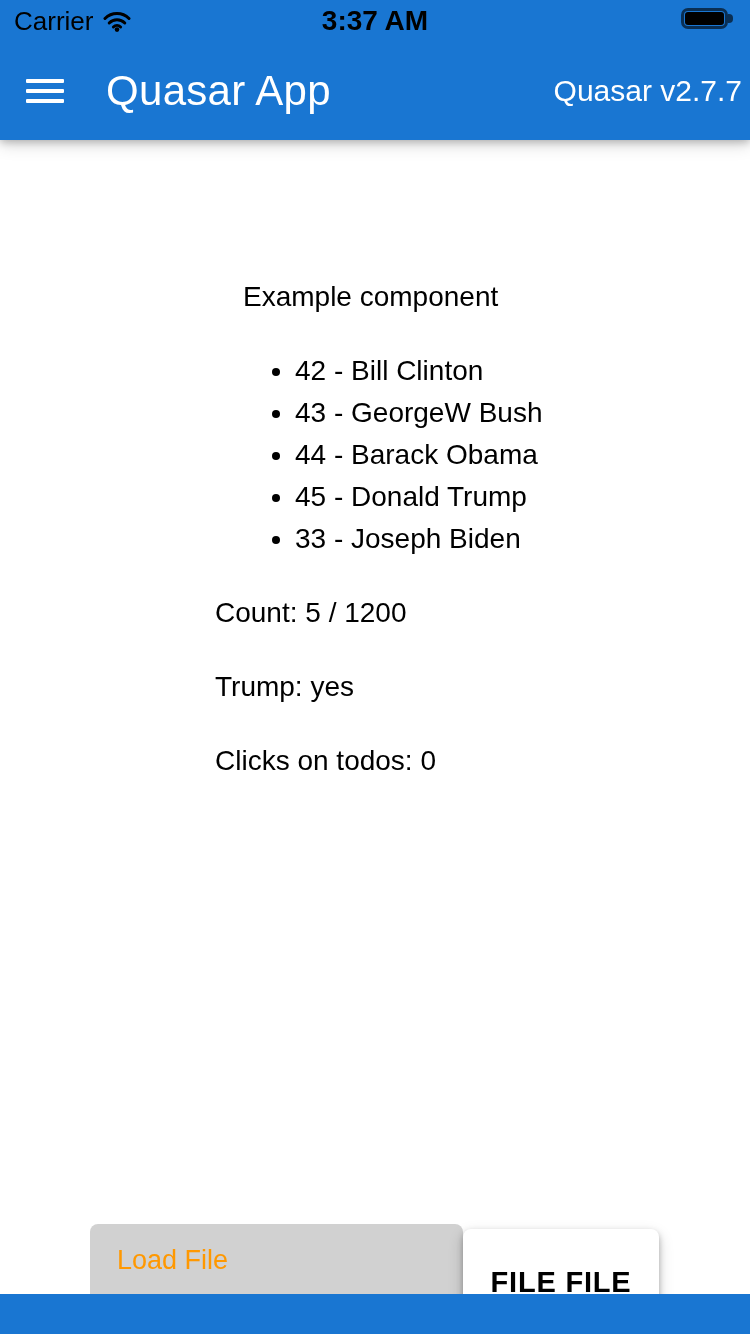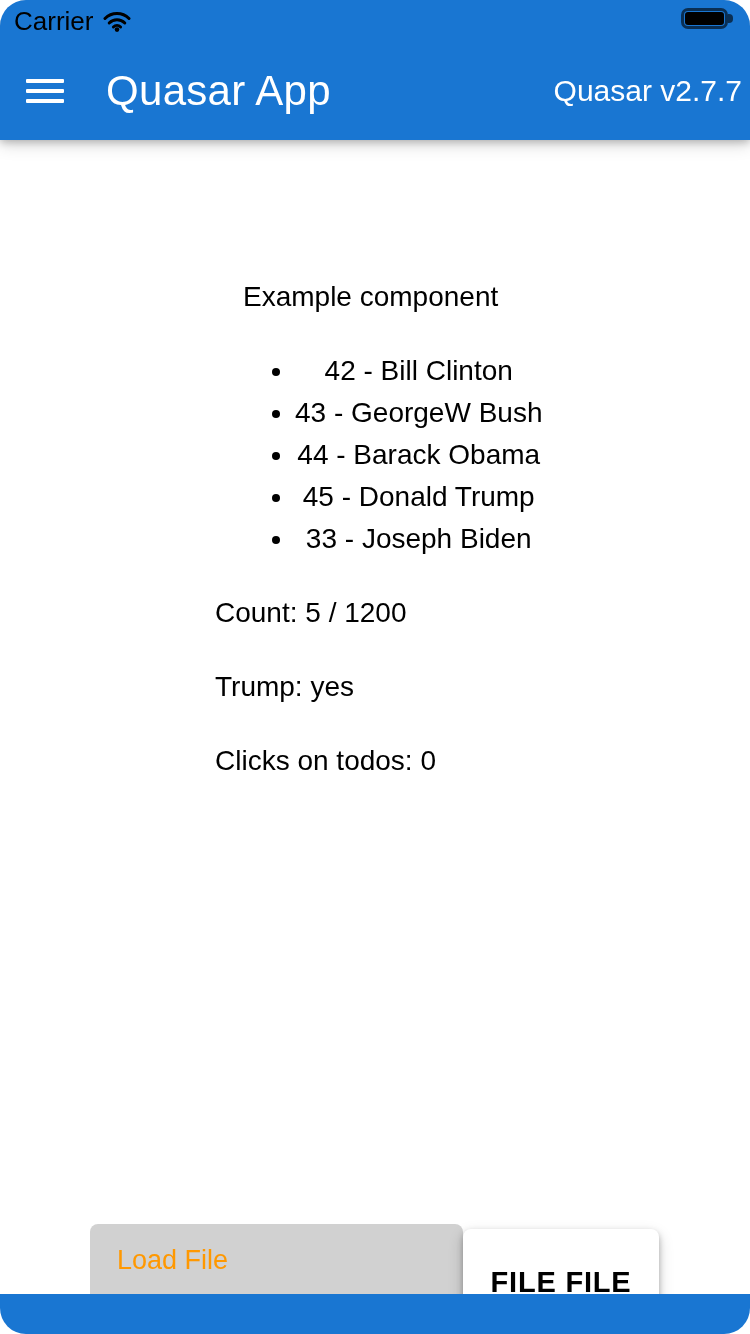--- a/index.html
+++ b/index.html
@@ -1,19 +1,19 @@
 <!DOCTYPE html>
 <html><head>
 <meta charset="utf-8">
 <style>
   html,body { margin:0; padding:0; background:#ffffff; }
   * { box-sizing:border-box; }
   .phone {
     position:relative; width:750px; height:1334px; background:#ffffff;
-    overflow:hidden; font-family:"Liberation Sans", sans-serif; color:#000;border-radius:26px;
+    overflow:hidden; font-family:"Liberation Sans", sans-serif; color:#000;
   }
 
   
   .top-chrome {
     position:absolute; top:0; left:0; right:0; height:140px;
     background:#1976d2; z-index:10;
     box-shadow:0 2px 8px rgba(0,0,0,0.24), 0 5px 16px rgba(0,0,0,0.14);
   }
   .status-bar {
     position:absolute; top:0; left:0; right:0; height:42px;
@@ -42,21 +42,21 @@
   .hamburger span { display:block; height:4px; background:#fff; border-radius:1px; }
   .toolbar-title { margin-left:26px; font-size:42px; font-weight:400; letter-spacing:0.3px; }
   .spacer { flex:1; }
   .version { font-size:30px; font-weight:400; }
 
   
   .page { position:absolute; top:140px; left:0; right:0; bottom:40px; background:#fff; }
   .example { position:absolute; top:136px; left:215px; font-size:28px; color:#000; }
   .example-title { line-height:42px;margin-left:28px; }
   .todo-list { margin:32px 0; padding-left:80px; list-style:disc; }
-  .todo-list li { line-height:42px; white-space:nowrap;text-align:center; }
+  .todo-list li { line-height:42px; white-space:nowrap; }
   .example p { margin:32px 0; line-height:42px; white-space:nowrap; }
 
   
   .file-row { position:absolute; top:1084px; left:90px; width:569px; height:113px; }
   .load-file {
     position:absolute; left:0; top:0; width:373px; height:108px;
     background:#d1d1d1; border-radius:8px 8px 0 0;
     border-bottom:1px solid #8b5cf6; cursor:pointer;
   }
   .load-file-label {
@@ -86,20 +86,21 @@
     <div class="status-bar">
       <span class="carrier">Carrier</span>
       <span class="wifi">
         <svg width="28" height="22" viewBox="0 0 28 22">
           <path d="M2 8.5 A17 17 0 0 1 26 8.5" fill="none" stroke="#000" stroke-width="3" stroke-linecap="round"></path>
           <path d="M6.2 13 A11 11 0 0 1 21.8 13" fill="none" stroke="#000" stroke-width="3" stroke-linecap="round"></path>
           <path d="M10.4 17 A5.2 5.2 0 0 1 17.6 17" fill="none" stroke="#000" stroke-width="3" stroke-linecap="round"></path>
           <circle cx="14" cy="19.6" r="2.3" fill="#000"></circle>
         </svg>
       </span>
+      <span class="time">3:37 AM</span>
       <span class="battery">
         <span class="battery-fill"></span>
         <span class="battery-tip"></span>
       </span>
     </div>
 
     <div class="toolbar">
       <button class="menu-btn">
         <span class="hamburger">
           <span></span>

